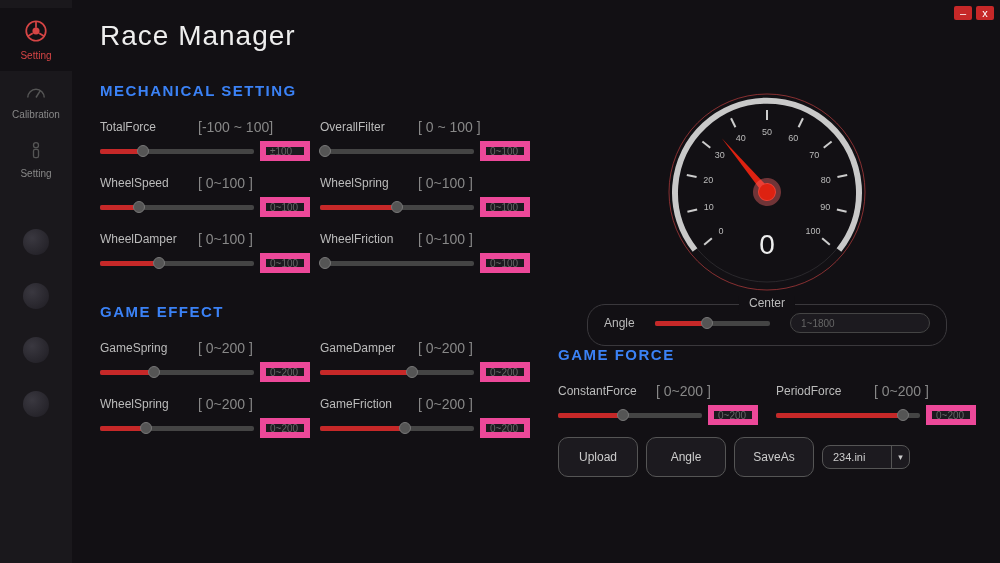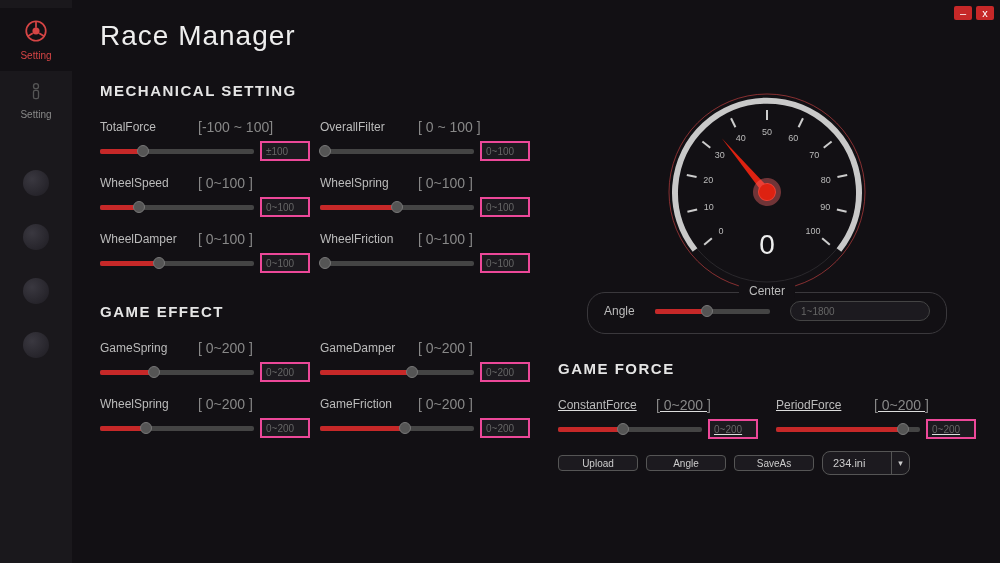--- a/index.html
+++ b/index.html
@@ -11,45 +11,45 @@
   .side-item{width:100%;display:flex;flex-direction:column;align-items:center;padding:10px 0;color:#888;font-size:10px;cursor:pointer;}
   .side-item.active{background:#121014;color:#d64545;}
   .side-item svg{margin-bottom:4px;}
   .side-dots{margin-top:40px;display:flex;flex-direction:column;gap:28px;}
   .side-dot{width:26px;height:26px;border-radius:50%;background:radial-gradient(circle at 35% 35%,#3a3840,#1e1c22);}
   .main{position:absolute;left:72px;top:0;right:0;bottom:0;padding:20px 24px 16px 28px;}
   h1.page-title{font-size:28px;font-weight:300;color:#eee;letter-spacing:1px;margin-bottom:30px;}
   .columns{display:flex;gap:28px;height:calc(100% - 70px);}
   .left-col{flex:0 0 430px;}
   .right-col{flex:1;display:flex;flex-direction:column;}
-  .section-title{color:#e5e5e5;font-size:15px;letter-spacing:1.5px;font-weight:600;margin-bottom:20px;}
+  .section-title{color:#3b82f6;font-size:15px;letter-spacing:1.5px;font-weight:600;margin-bottom:20px;}
   .slider-grid{display:grid;grid-template-columns:1fr 1fr;column-gap:10px;row-gap:14px;margin-bottom:30px;}
   .slider-block{}
   .slider-row1{display:flex;align-items:center;gap:18px;font-size:12px;color:#bbb;margin-bottom:6px;}
   .slider-row1 .lbl{min-width:80px;}
   .slider-row1 .range{color:#888;font-size:14px;}
   .slider-row2{display:flex;align-items:center;gap:6px;}
   .slider{position:relative;height:5px;background:#444;flex:1;border-radius:2px;cursor:pointer;}
   .slider .fill{position:absolute;height:100%;background:#c62828;border-radius:2px;}
   .slider .thumb{position:absolute;width:12px;height:12px;background:#555;border:1px solid #777;border-radius:50%;top:50%;transform:translate(-50%,-50%);}
-  .numbox{width:50px;height:20px;background:#1c1a1f;border:2px solid #ec4899;color:#666;font-size:10px;padding:0 4px;display:flex;align-items:center;}
+  .numbox{width:50px;height:20px;background:#1c1a1f;border:6px solid #ec4899;color:#666;font-size:10px;padding:0 4px;display:flex;align-items:center;}
   
   .gauge-zone{display:flex;flex-direction:column;align-items:center;}
   .gauge{position:relative;width:220px;height:210px;}
   .gauge-value{position:absolute;left:50%;top:70%;transform:translateX(-50%);font-size:28px;color:#eee;}
-  .center-panel{border:1px solid #3a383c;border-radius:18px;padding:8px 16px 12px;width:360px;position:relative;}
+  .center-panel{border:1px solid #3a383c;border-radius:18px;padding:8px 16px 12px;margin-top:12px;width:360px;position:relative;}
   .center-panel .legend{position:absolute;top:-9px;left:50%;transform:translateX(-50%);background:#121014;padding:0 10px;font-size:12px;color:#bbb;}
   .center-row{display:flex;align-items:center;gap:20px;}
   .center-row .slider{flex:1;}
   .angle-box{width:140px;height:20px;background:#1c1a1f;border:1px solid #444;border-radius:10px;color:#666;font-size:10px;padding:0 10px;display:flex;align-items:center;}
-  .game-force{margin-top:26px;}
+  .game-force{}
   .gf-sliders{display:flex;gap:18px;margin-bottom:12px;}
-  .gf-item{flex:1;text-decoration:underline;}
+  .gf-item{flex:1;}
   .button-row{display:flex;gap:8px;align-items:center;}
-  .btn{flex:0 0 auto;min-width:80px;height:16px;border:1px solid #555;background:#1c1a1f;color:#ccc;font-size:10px;display:flex;align-items:center;justify-content:center;cursor:pointer;border-radius:4px;}
+  .btn{flex:0 0 auto;min-width:80px;height:40px;border:1px solid #555;background:#1c1a1f;color:#ccc;font-size:12px;display:flex;align-items:center;justify-content:center;cursor:pointer;border-radius:10px;}
   .file-select{display:flex;align-items:center;border:1px solid #555;background:#1c1a1f;height:24px;border-radius:8px;}
   .file-select .fname{padding:0 10px;font-size:11px;color:#ccc;min-width:68px;}
   .file-select .drop{width:18px;height:100%;border-left:1px solid #555;display:flex;align-items:center;justify-content:center;color:#ccc;font-size:9px;cursor:pointer;}
 </style>
 </head>
 <body>
 
 <div class="window">
 
   <div class="titlebar-buttons">
@@ -60,20 +60,29 @@
   <div class="sidebar">
     <div class="side-item active">
       <span>
         <svg width="26" height="26" viewBox="0 0 24 24" fill="none" stroke="#d64545" stroke-width="1.6">
             <circle cx="12" cy="12" r="9"></circle>
             <circle cx="12" cy="12" r="2.5" fill="#d64545"></circle>
             <path d="M12 3v6M4 17l5-3M20 17l-5-3"></path>
           </svg>
       </span>
       <span>Setting</span>
+    </div>
+    <div class="side-item">
+      <span>
+        <svg width="22" height="22" viewBox="0 0 24 24" fill="none" stroke="#555" stroke-width="1.6">
+            <path d="M3 18a9 9 0 0 1 18 0"></path>
+            <line x1="12" y1="18" x2="17" y2="10"></line>
+          </svg>
+      </span>
+      <span>Calibration</span>
     </div>
     <div class="side-item">
       <span>
         <svg width="20" height="22" viewBox="0 0 24 24" fill="none" stroke="#555" stroke-width="1.6">
             <circle cx="12" cy="5" r="3"></circle>
             <rect x="9" y="10" width="6" height="10" rx="2"></rect>
           </svg>
       </span>
       <span>Setting</span>
     </div>

